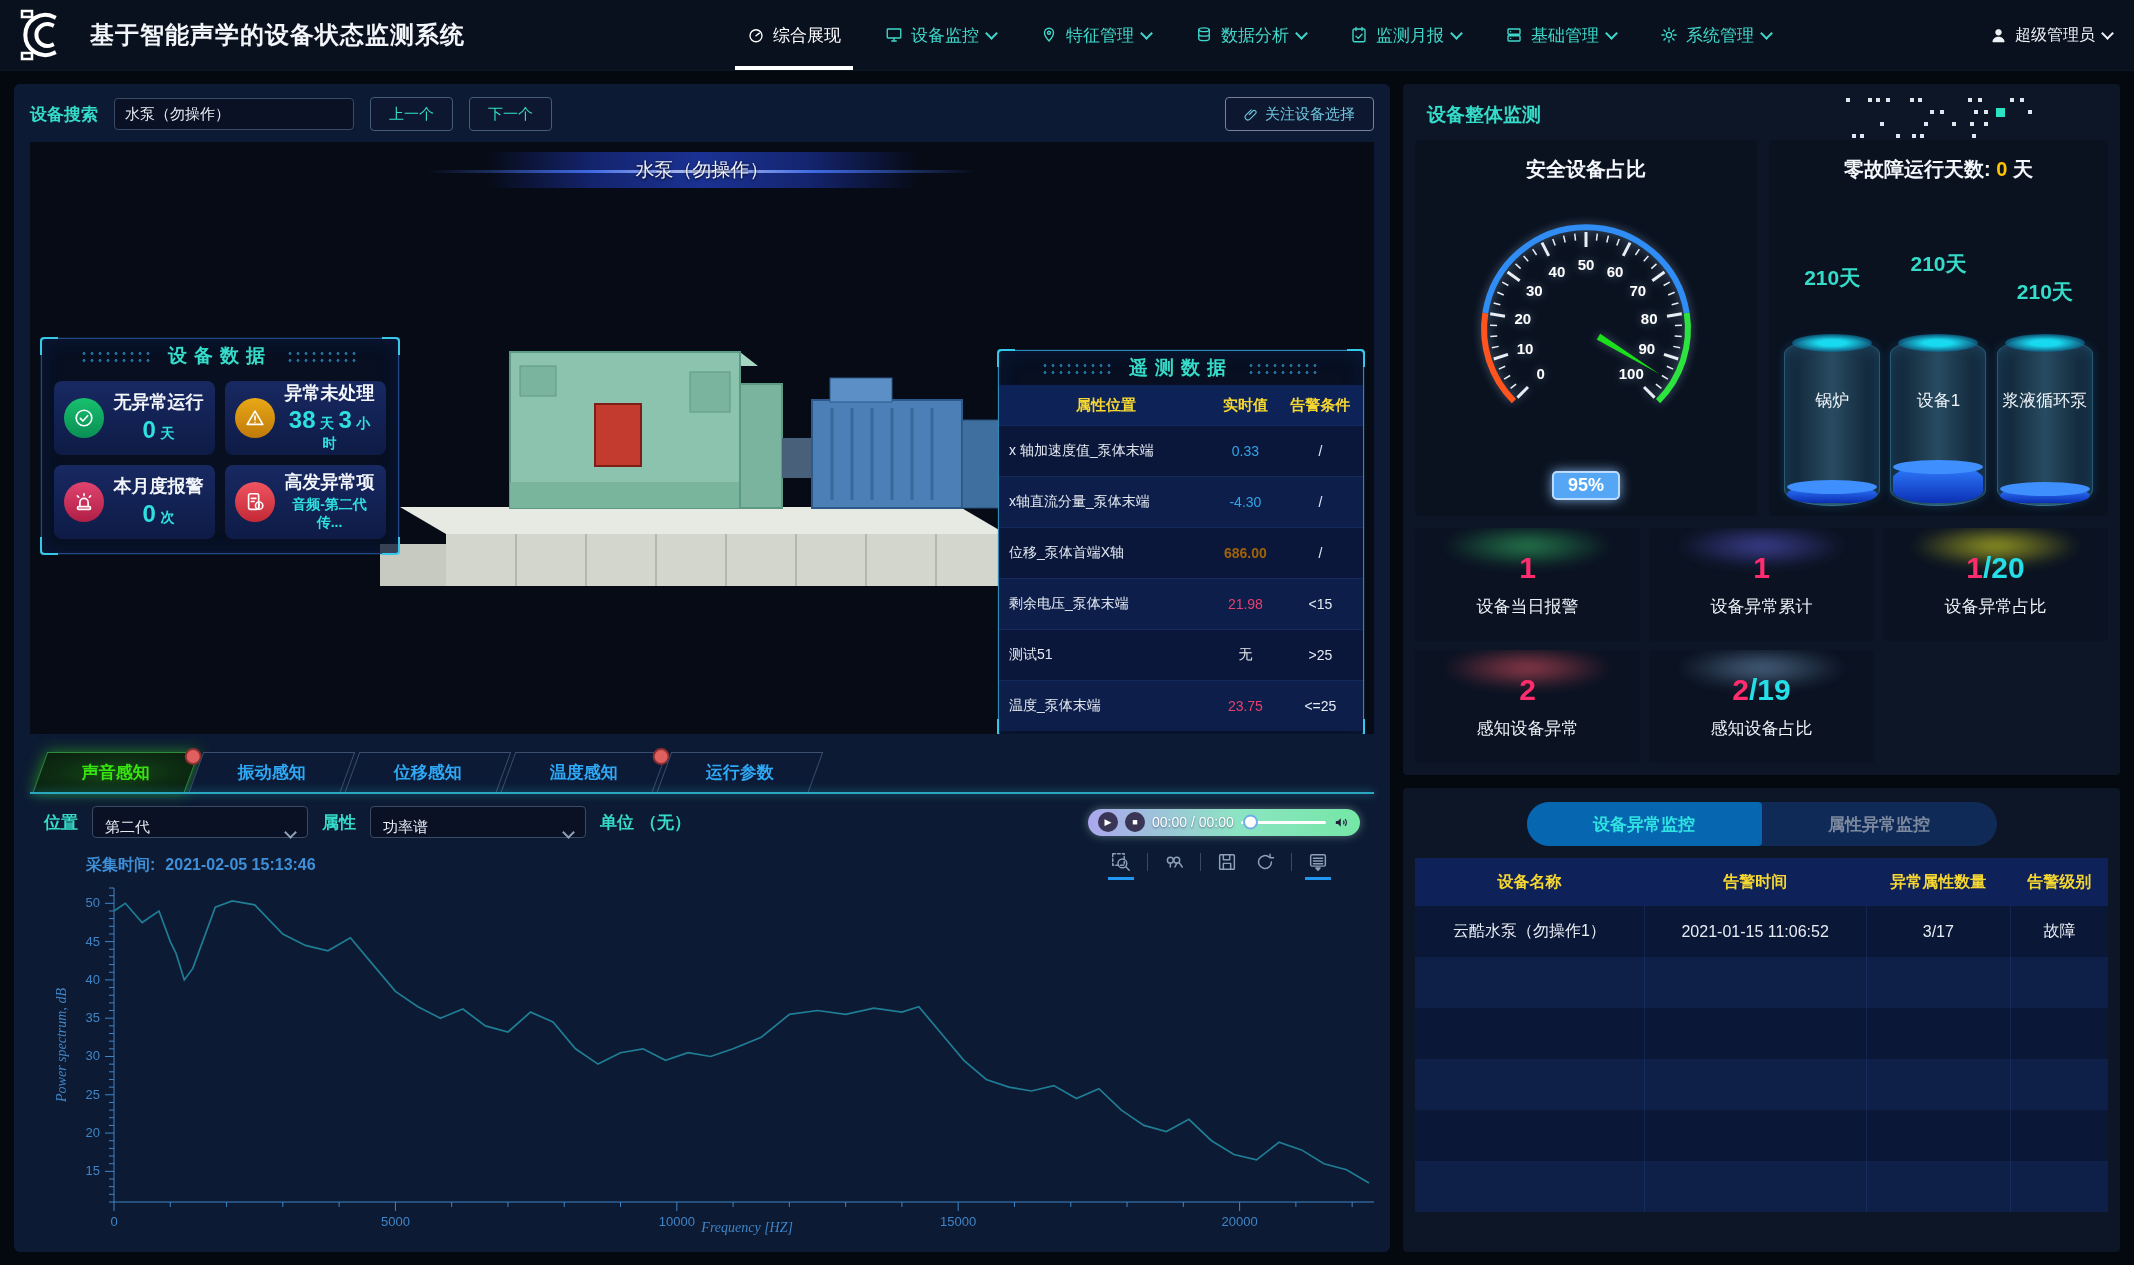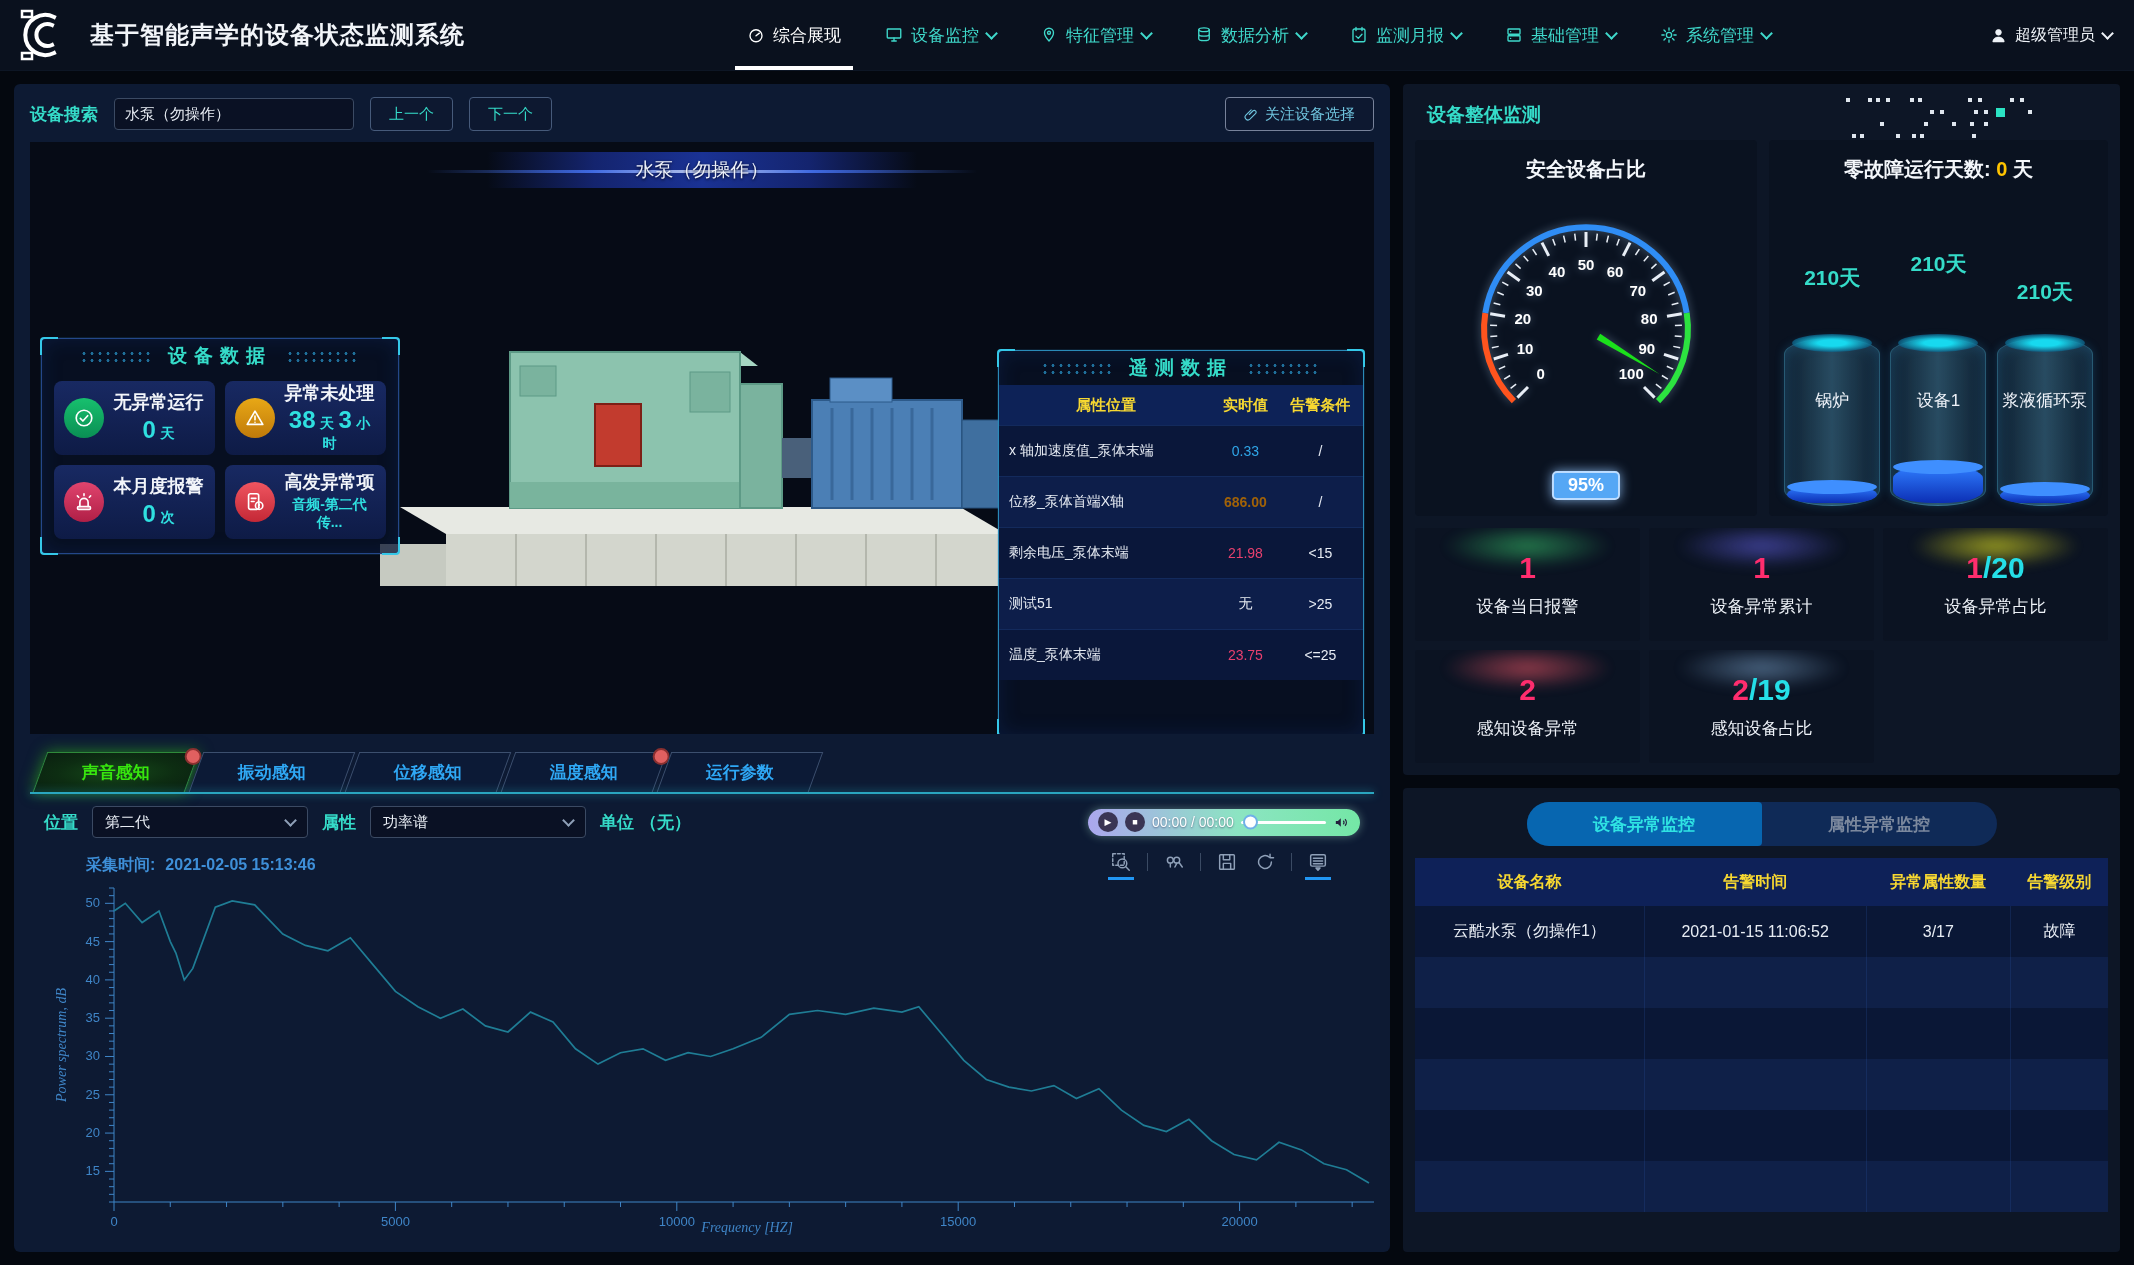--- a/index.html
+++ b/index.html
@@ -69,21 +69,21 @@
   .sense-tabs{position:absolute;left:26px;top:668px;display:flex;height:40px;}
   .stab{position:relative;width:150px;margin-right:4px;transform:skewX(-20deg);background:#0c1a36;border:1px solid #3c4f6e;border-bottom:none;display:flex;align-items:center;justify-content:center;cursor:pointer;}
   .stab span{transform:skewX(20deg);color:#2fa8f5;font-size:17px;font-weight:bold;}
   .stab.active{background:radial-gradient(ellipse at center,#16491a 0%,#0d2d12 55%,#0a1f10 100%);border-color:#2f8a3a;box-shadow:0 0 14px rgba(57,230,14,.5);}
   .stab.active span{color:#37e60e;}
   .sbadge{position:absolute;top:-5px;right:-5px;width:13px;height:13px;border-radius:50%;background:#e06060;border:2px solid #8a3030;transform:skewX(20deg);}
   .tabs-rule{position:absolute;left:16px;top:708px;width:1344px;height:2px;background:#2aa6bf;box-shadow:0 0 8px rgba(42,182,201,.8);}
 
   
   .controls{position:absolute;left:30px;top:722px;right:30px;height:32px;display:flex;align-items:center;gap:14px;}
-  .sel{width:190px;height:30px;background:#0a1124;border:1px solid #3b4a63;border-radius:4px;color:#e8edf4;font-size:15px;display:flex;align-items:center;justify-content:space-between;padding:0 12px;cursor:pointer;}
+  .sel{width:190px;height:30px;background:#0a1124;border:1px solid #3b4a63;border-radius:4px;color:#e8edf4;font-size:15px;display:flex;align-items:flex-end;justify-content:space-between;padding:0 12px;cursor:pointer;}
   .sel .chev{border-color:#8fa0b8;}
   .player{margin-left:auto;width:252px;height:27px;border-radius:14px;background:linear-gradient(90deg,#aba7ee,#8ce4c2 55%,#74e7a6);display:flex;align-items:center;gap:7px;padding:0 10px;box-shadow:0 0 10px rgba(160,220,200,.45);}
   .pbtn{width:20px;height:20px;border-radius:50%;background:#3a3554;color:#fff;display:flex;align-items:center;justify-content:center;font-size:9px;cursor:pointer;flex:none;}
   .ptime{color:#fff;font-size:14px;text-shadow:0 1px 2px rgba(40,40,80,.6);white-space:nowrap;}
   .ptrack{position:relative;flex:1;height:3px;background:#ffffff;border-radius:2px;}
   .pthumb{position:absolute;left:2px;top:50%;transform:translateY(-50%);width:11px;height:11px;border-radius:50%;background:#fff;border:2px solid #6fb0e8;}
   .player svg{width:17px;height:17px;stroke:#24203c;color:#24203c;stroke-width:1.8;fill:none;flex:none;}
 
   
   .chart-head{position:absolute;left:72px;top:766px;right:40px;height:30px;display:flex;align-items:center;}
@@ -351,20 +351,25 @@
               <tr id="tele-head">
                 <th>属性位置</th>
                 <th>实时值</th>
                 <th>告警条件</th>
               </tr>
             </thead>
           <tbody id="tele-body">
               <tr>
                 <td>x 轴加速度值_泵体末端</td>
                 <td style="color:#2fa6e8;">0.33</td>
+                <td>/</td>
+              </tr>
+              <tr>
+                <td>x轴直流分量_泵体末端</td>
+                <td style="color:#2fa6e8;">-4.30</td>
                 <td>/</td>
               </tr>
               <tr>
                 <td>位移_泵体首端X轴</td>
                 <td style="color:#a16207;font-weight:bold;">686.00</td>
                 <td>/</td>
               </tr>
               <tr>
                 <td>剩余电压_泵体末端</td>
                 <td style="color:#e8406e;">21.98</td>

